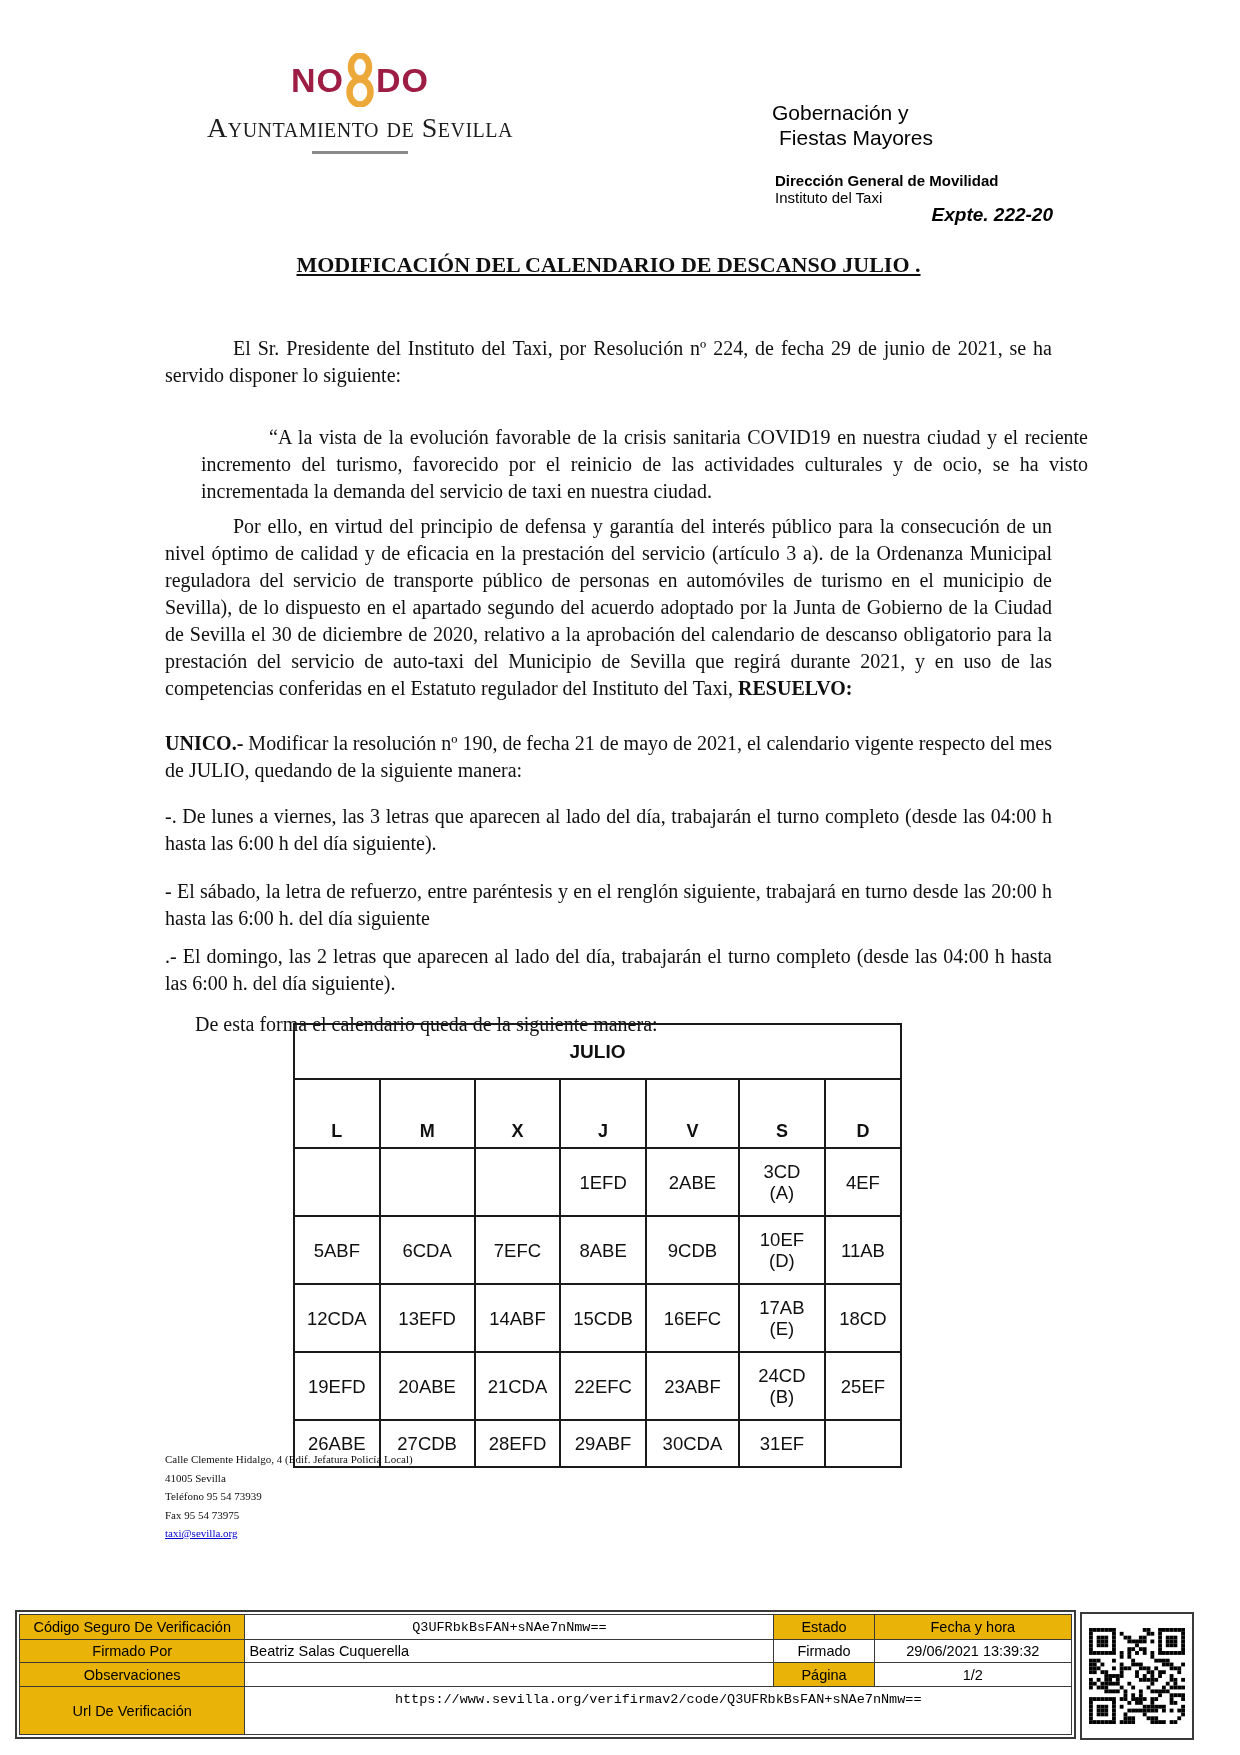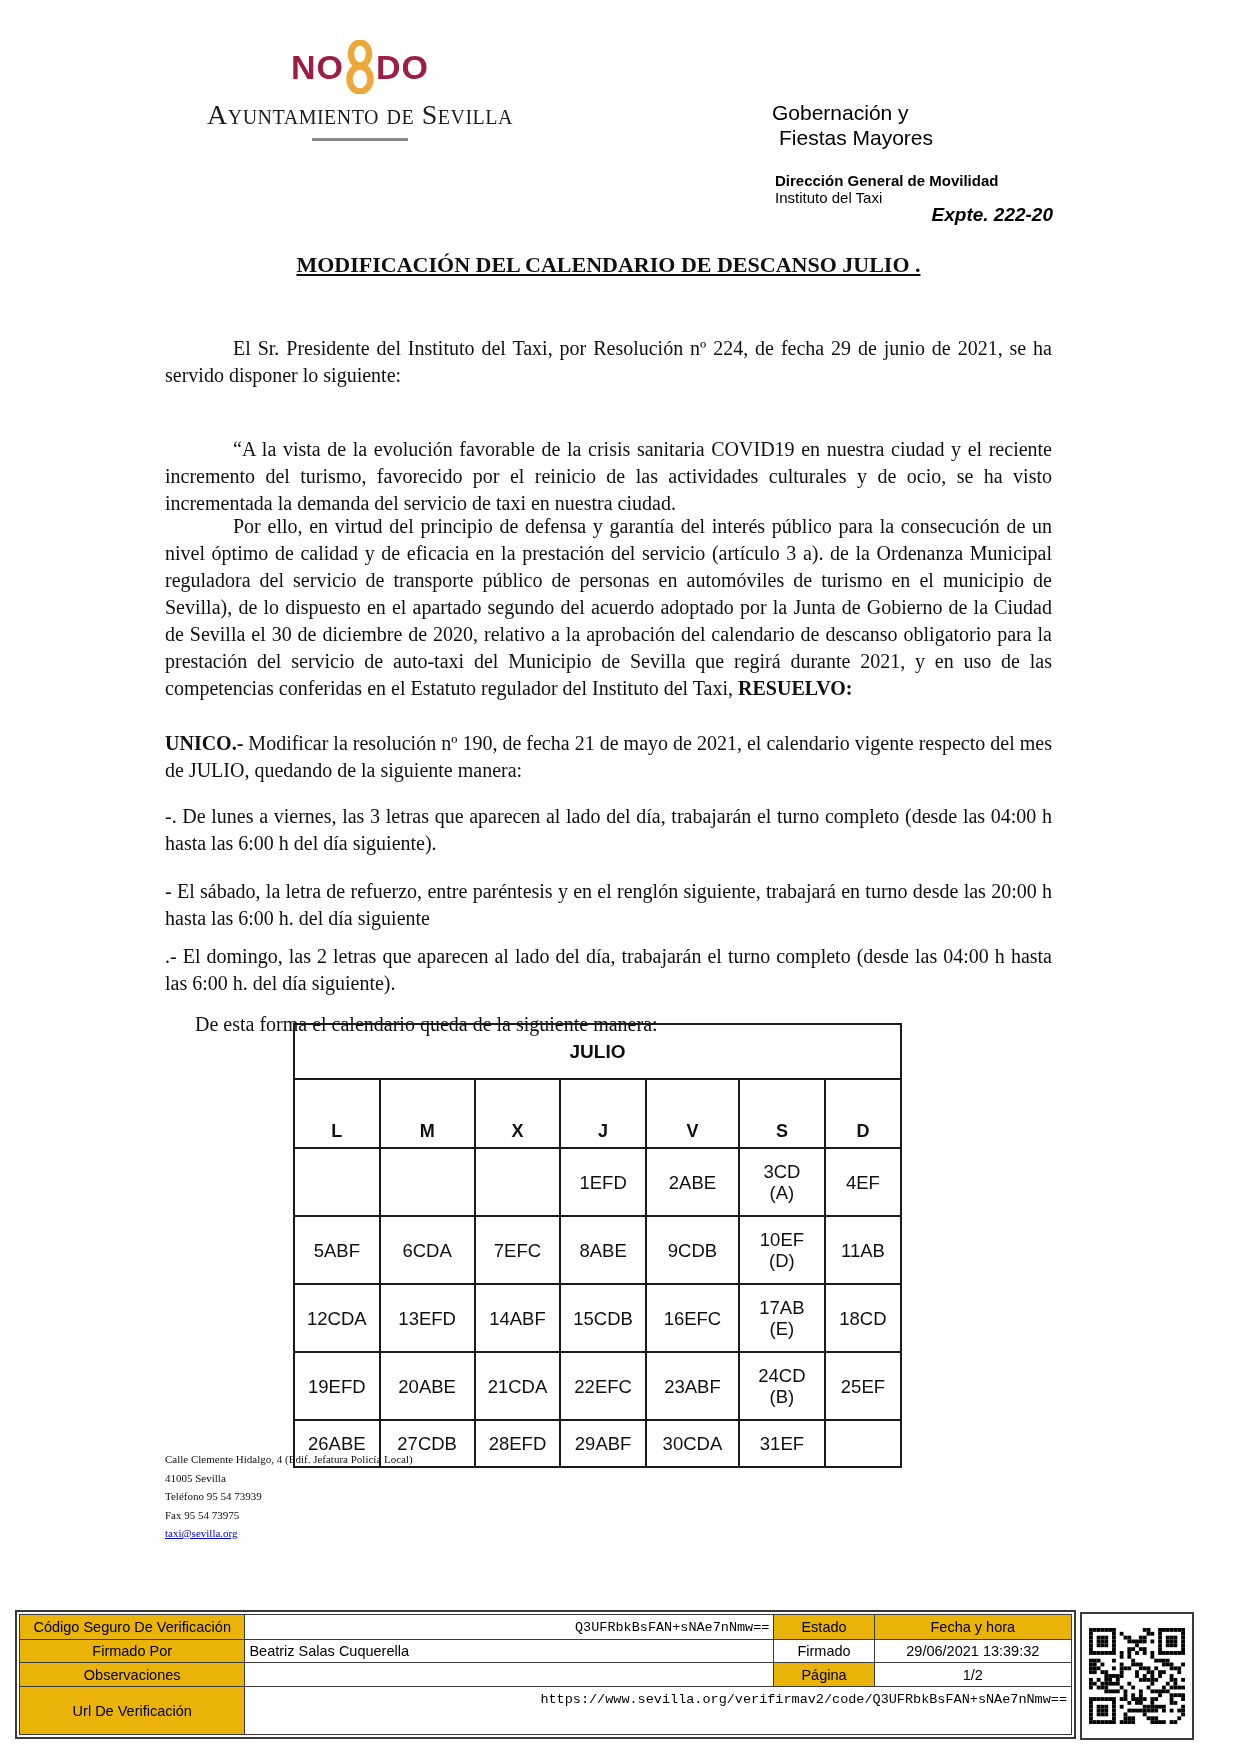--- a/index.html
+++ b/index.html
@@ -4,21 +4,21 @@
 <style>
   html,body { margin:0; padding:0; background:#e8e8e8; }
   .page {
     position:relative; width:1240px; height:1755px; margin:0 auto;
     background:#ffffff; overflow:hidden;
     font-family:"Liberation Serif", serif; color:#101010;
   }
   .abs { position:absolute; }
 
   
-  .logo-block { left:150px; top:36px; width:420px; text-align:center; }
+  .logo-block { left:150px; top:49px; width:420px; text-align:center; }
   .logo-word { display:flex; align-items:center; justify-content:center; gap:2px; height:62px; }
   .logo-no, .logo-do {
     font-family:"Liberation Sans", sans-serif; font-weight:bold;
     font-size:34px; letter-spacing:1px; line-height:1;
   }
   .logo-madeja { display:block; }
   .logo-sub {
     margin-top:2px; font-variant:small-caps; font-size:28px;
     letter-spacing:0.5px; color:#1d1d1d; line-height:1.05;
   }
@@ -50,21 +50,21 @@
   
   .contact { left:165px; top:1430px; font-size:11px; line-height:18.5px;margin-top:20px; }
   .contact a { color:#0000cc; text-decoration:underline; }
 
   
   .verif { left:15px; top:1610px; width:1053px; border:2px solid #3a3a3a; padding:2px; background:#fff; }
   .verif table { border-collapse:collapse; width:100%; table-layout:fixed;
                  font-family:"Liberation Sans", sans-serif; font-size:14.5px; color:#000; }
   .verif td { border:1.5px solid #3a3a3a; padding:0 4px; overflow:hidden; white-space:nowrap; }
   .verif .lbl { background:#eab308; text-align:center; }
-  .verif .mono { font-family:"Liberation Mono", monospace; font-size:13.5px; text-align:right; }
+  .verif .mono { font-family:"Liberation Mono", monospace; font-size:13.5px; text-align:center; }
   .verif .ctr { text-align:center; }
   .verif .r1 td { height:24px; } .verif .r2 td { height:22px; }
   .verif .r3 td { height:23px; } .verif .r4 td { height:42px; }
 
   .qrbox { left:1080px; top:1612px; width:110px; height:124px; border:2px solid #3a3a3a;
            display:flex; align-items:center; justify-content:center; background:#fff; }
   .qrbox svg { display:block; }
 </style>
 </head>
 <body>
@@ -90,21 +90,21 @@
   </div>
   <div class="abs dgm">
     <div class="b">Dirección General de Movilidad</div>
     <div>Instituto del Taxi</div>
   </div>
   <div class="abs expte">Expte. 222-20</div>
 
   <div class="abs doc-title">MODIFICACIÓN DEL CALENDARIO DE DESCANSO JULIO .</div>
 
   <p class="abs para ind" style="top:315px;"><span>El Sr. Presidente del Instituto del Taxi, por Resolución nº 224, de fecha 29 de junio de 2021, se ha servido disponer lo siguiente:</span></p>
-  <p class="abs para ind" style="top:416px;"><span>“A la vista de la evolución favorable de la crisis sanitaria COVID19 en nuestra ciudad y el reciente incremento del turismo, favorecido por el reinicio de las actividades culturales y de ocio, se ha visto incrementada la demanda del servicio de taxi en nuestra ciudad.</span></p>
+  <p class="abs para ind" style="top:404px;margin-left:36px;"><span>“A la vista de la evolución favorable de la crisis sanitaria COVID19 en nuestra ciudad y el reciente incremento del turismo, favorecido por el reinicio de las actividades culturales y de ocio, se ha visto incrementada la demanda del servicio de taxi en nuestra ciudad.</span></p>
   <p class="abs para ind" style="top:493px;"><span>Por ello, en virtud del principio de defensa y garantía del interés público para la consecución de un nivel óptimo de calidad y de eficacia en la prestación del servicio (artículo 3 a). de la Ordenanza Municipal reguladora del servicio de transporte público de personas en automóviles de turismo en el municipio de Sevilla), de lo dispuesto en el apartado segundo del acuerdo adoptado por la Junta de Gobierno de la Ciudad de Sevilla el 30 de diciembre de 2020, relativo a la aprobación del calendario de descanso obligatorio para la prestación del servicio de auto-taxi del Municipio de Sevilla que regirá durante 2021, y en uso de las competencias conferidas en el Estatuto regulador del Instituto del Taxi, </span><b>RESUELVO:</b></p>
   <p class="abs para" style="top:710px;"><b>UNICO.-</b><span> Modificar la resolución nº 190, de fecha 21 de mayo de 2021, el calendario vigente respecto del mes de JULIO, quedando de la siguiente manera:</span></p>
   <p class="abs para" style="top:783px;"><span>-. De lunes a viernes, las 3 letras que aparecen al lado del día, trabajarán el turno completo (desde las 04:00 h hasta las 6:00 h del día siguiente).</span></p>
   <p class="abs para" style="top:858px;"><span>- El sábado, la letra de refuerzo, entre paréntesis y en el renglón siguiente, trabajará en turno desde las 20:00 h hasta las 6:00 h. del día siguiente</span></p>
   <p class="abs para" style="top:923px;"><span>.- El domingo, las 2 letras que aparecen al lado del día, trabajarán el turno completo (desde las 04:00 h hasta las 6:00 h. del día siguiente).</span></p>
   <p class="abs para ind-sm" style="top:991px;"><span>De esta forma el calendario queda de la siguiente manera:</span></p>
 
   <table class="abs cal">
     <colgroup>
       <col style="width:76px">

